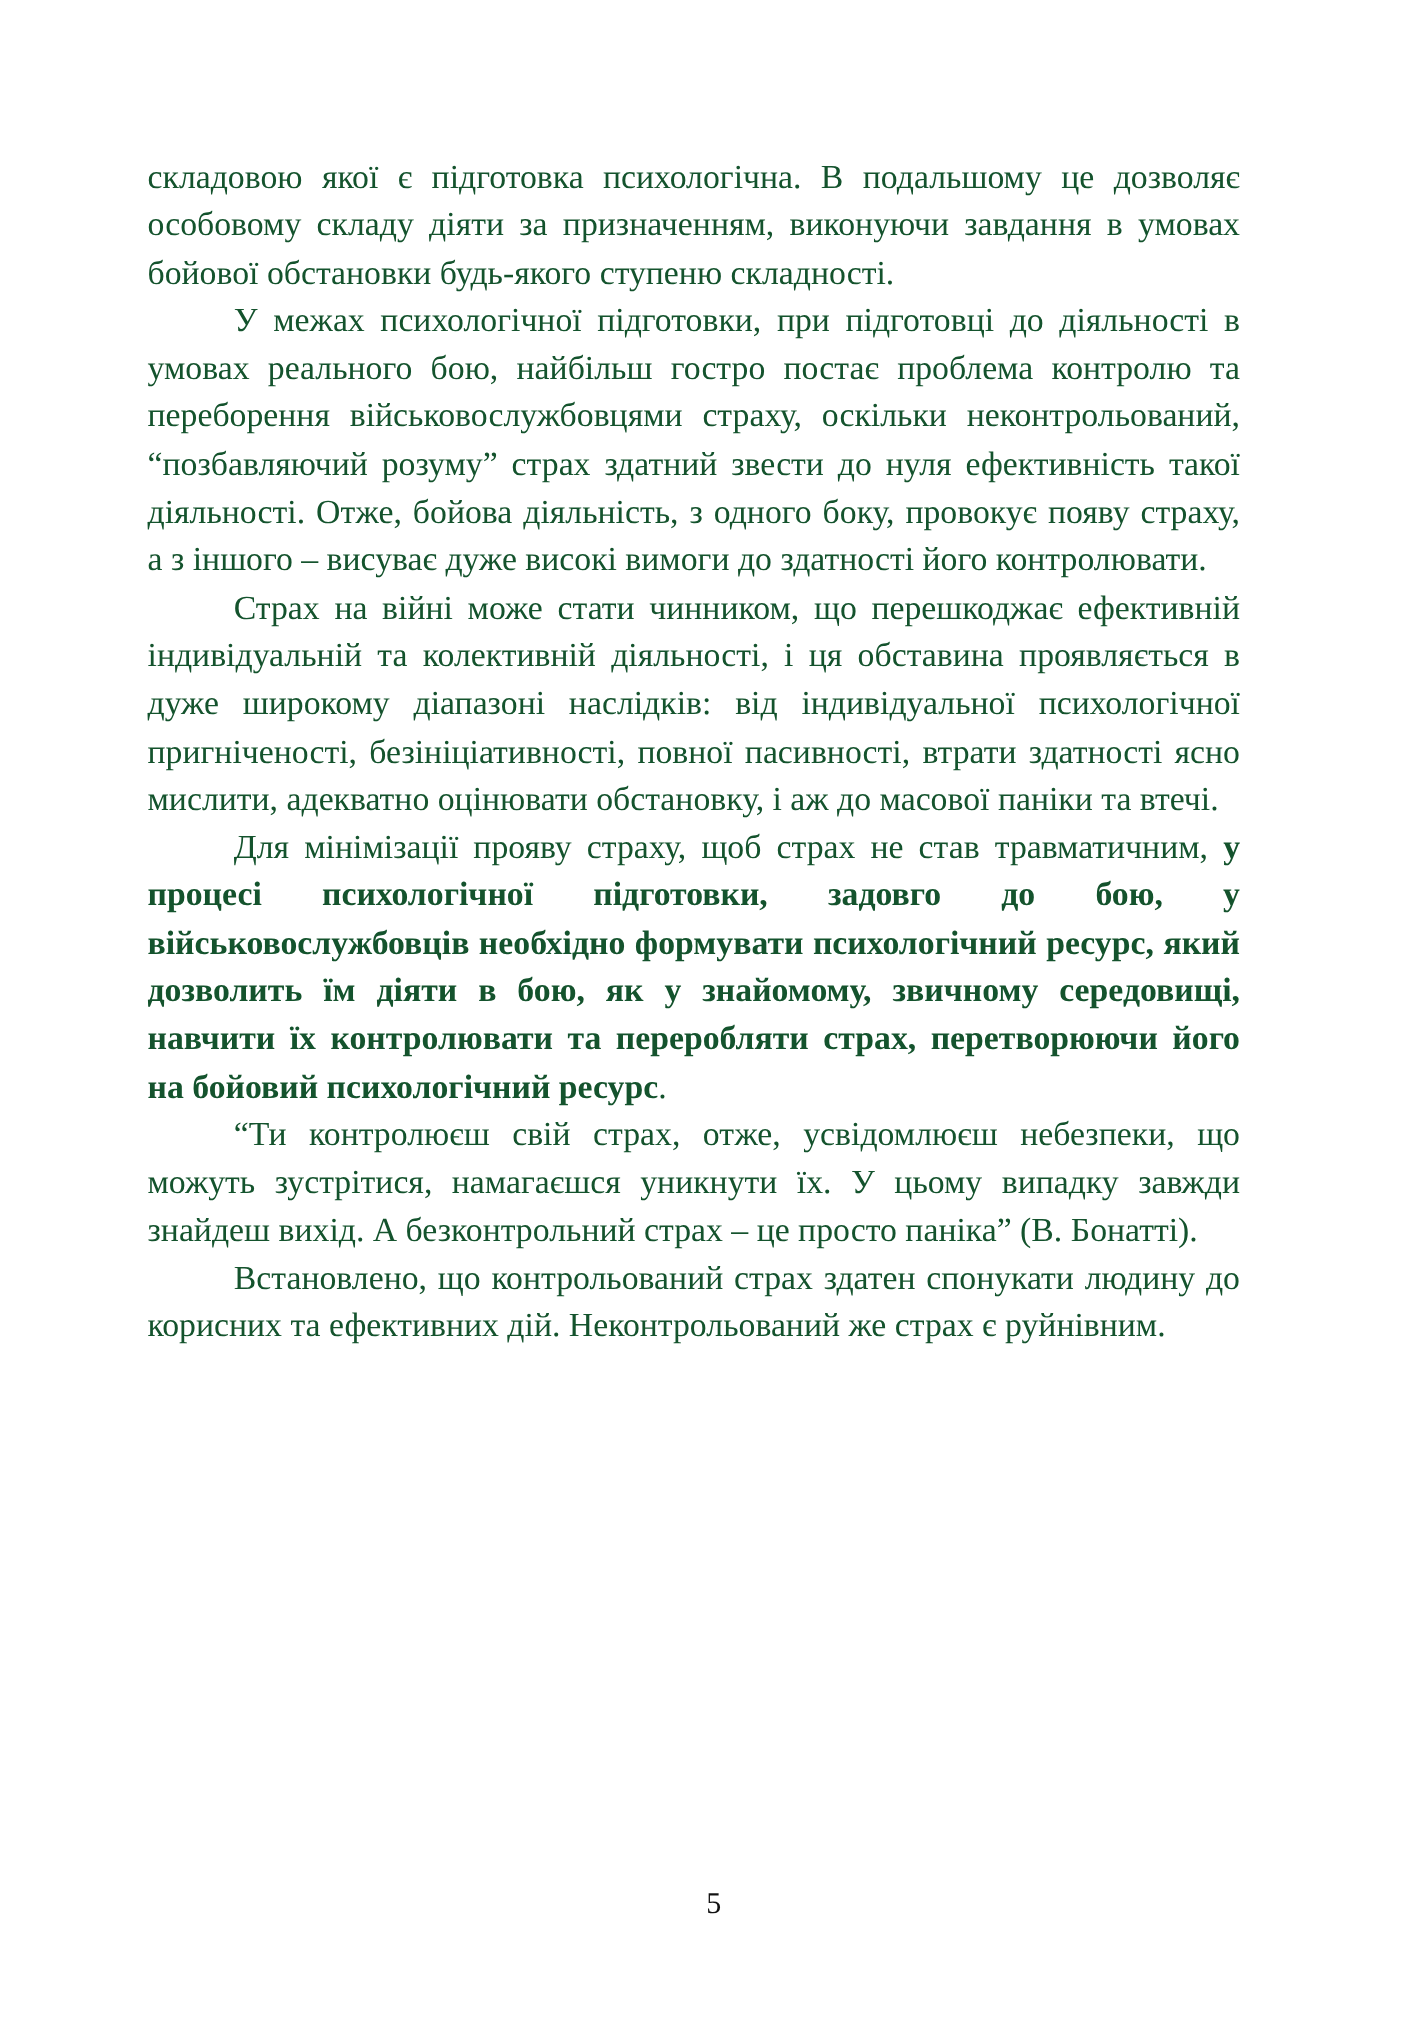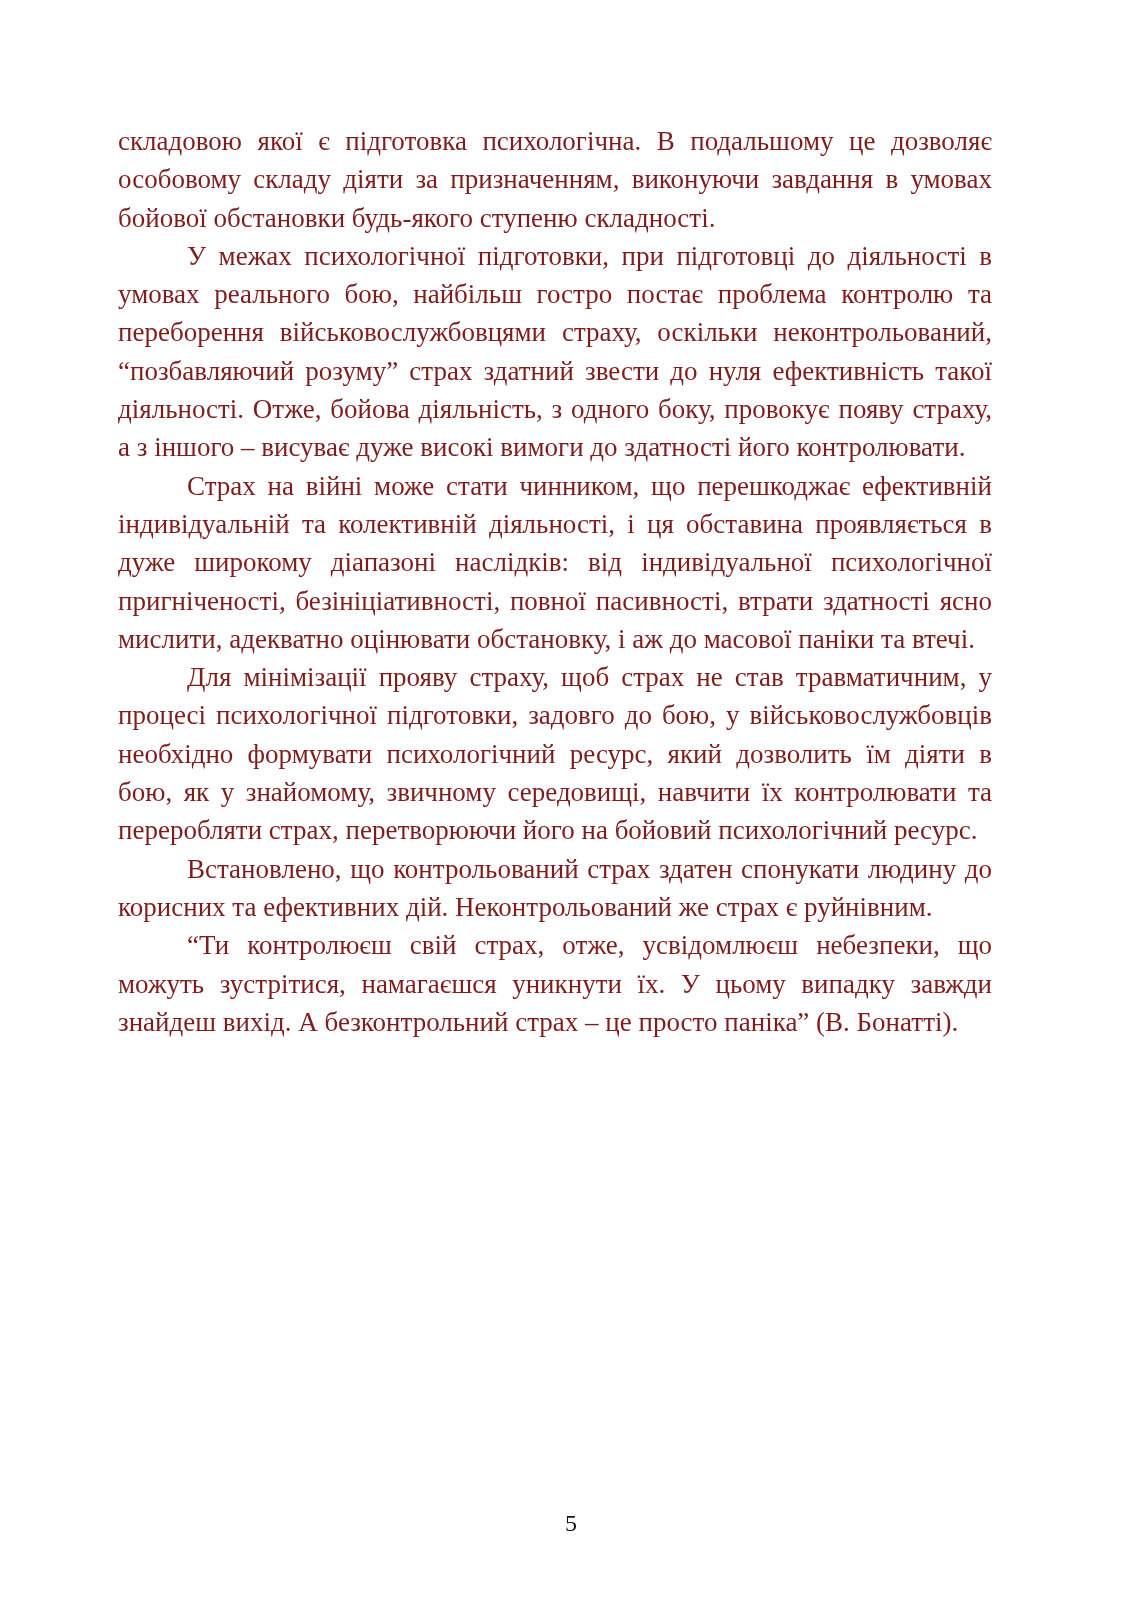--- a/index.html
+++ b/index.html
@@ -5,45 +5,45 @@
   html, body { margin: 0; padding: 0; background: #ffffff; }
   body { width: 1142px; height: 1615px; position: relative; overflow: hidden; }
   .page {
     position: absolute;
     left: 118px;
     top: 122px;
     width: 874px;
     font-family: "Liberation Serif", "DejaVu Serif", serif;
     font-size: 27px;
     line-height: 38.3px;
-    color: #7f1d1d;
+    color: #14532d;
   }
   .para {
     margin: 0;
     text-align: justify;
     text-align-last: left;
   }
   .indent { text-indent: 69px; }
-  .bold { font-weight: normal; }
+  .bold { font-weight: bold; }
   .page-number {
     position: absolute;
     top: 1510px;
     left: 0;
     width: 1142px;
     text-align: center;
     font-family: "Liberation Serif", "DejaVu Serif", serif;
     font-size: 24px;
     color: #111111;
   }
 </style>
 </head>
 <body>
 
 <div class="page">
   <p class="para">складовою якої є підготовка психологічна. В подальшому це дозволяє особовому складу діяти за призначенням, виконуючи завдання в умовах бойової обстановки будь-якого ступеню складності.</p>
   <p class="para indent">У межах психологічної підготовки, при підготовці до діяльності в умовах реального бою, найбільш гостро постає проблема контролю та переборення військовослужбовцями страху, оскільки неконтрольований, “позбавляючий розуму” страх здатний звести до нуля ефективність такої діяльності. Отже, бойова діяльність, з одного боку, провокує появу страху, а з іншого – висуває дуже високі вимоги до здатності його контролювати.</p>
   <p class="para indent">Страх на війні може стати чинником, що перешкоджає ефективній індивідуальній та колективній діяльності, і ця обставина проявляється в дуже широкому діапазоні наслідків: від індивідуальної психологічної пригніченості, безініціативності, повної пасивності, втрати здатності ясно мислити, адекватно оцінювати обстановку, і аж до масової паніки та втечі.</p>
   <p class="para indent"><span>Для мінімізації прояву страху, щоб страх не став травматичним, </span><span class="bold">у процесі психологічної підготовки, задовго до бою, у військовослужбовців необхідно формувати психологічний ресурс, який дозволить їм діяти в бою, як у знайомому, звичному середовищі, навчити їх контролювати та переробляти страх, перетворюючи його на бойовий психологічний ресурс</span><span>.</span></p>
+  <p class="para indent">“Ти контролюєш свій страх, отже, усвідомлюєш небезпеки, що можуть зустрітися, намагаєшся уникнути їх. У цьому випадку завжди знайдеш вихід. А безконтрольний страх – це просто паніка” (В. Бонатті).</p>
   <p class="para indent">Встановлено, що контрольований страх здатен спонукати людину до корисних та ефективних дій. Неконтрольований же страх є руйнівним.</p>
-  <p class="para indent">“Ти контролюєш свій страх, отже, усвідомлюєш небезпеки, що можуть зустрітися, намагаєшся уникнути їх. У цьому випадку завжди знайдеш вихід. А безконтрольний страх – це просто паніка” (В. Бонатті).</p>
 </div>
 
 <div class="page-number">5</div>
 
 </body></html>

